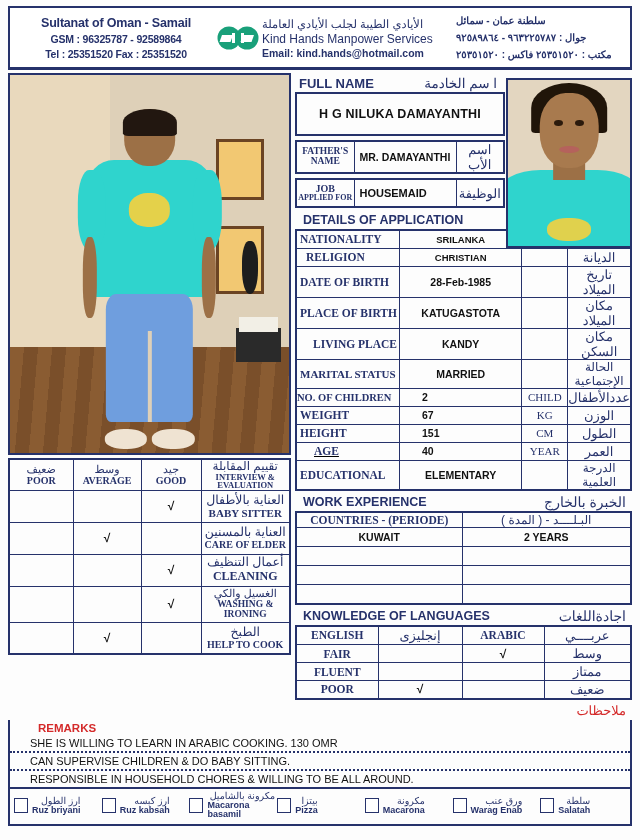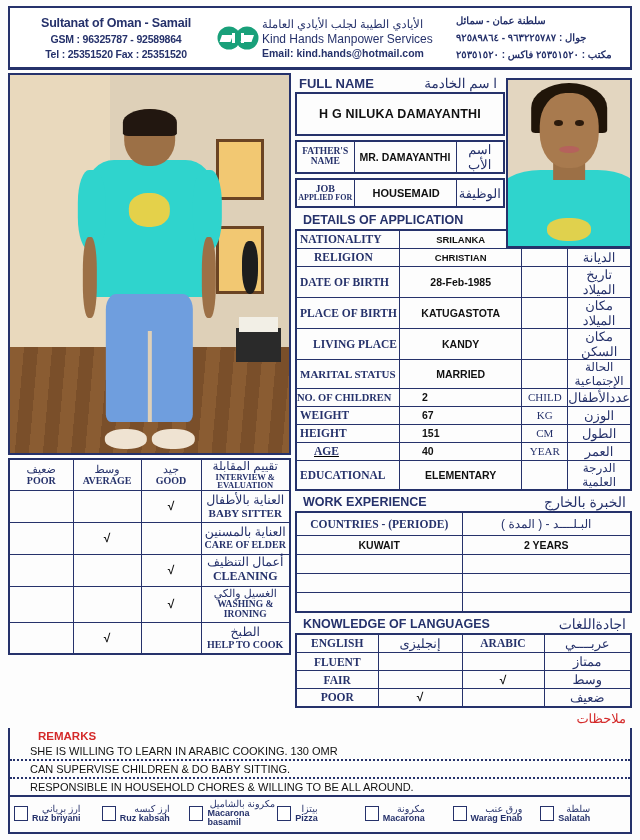--- a/index.html
+++ b/index.html
@@ -306,21 +306,21 @@
         </tbody>
           </table>
 
         <table style="margin-top:4px;border:2px solid #26326b;">
           <tbody>
               <tr>
             <td style="width:58px;height:28px;">
               <div class="lbl-en" style="font-size:10px;line-height:1.1;">JOB</div>
               <div class="lbl-en" style="font-size:8px;line-height:1.1;">APPLIED FOR</div>
             </td>
-            <td style="padding-left:18px;">
+            <td style="padding-left:5px;">
               <div style="font-size:11px;font-weight:bold;color:#111;text-align:left;">HOUSEMAID</div>
             </td>
             <td style="width:48px;">
               <div class="lbl-ar">الوظيفة</div>
             </td>
           </tr>
         </tbody>
           </table>
       </div>
 
@@ -339,21 +339,21 @@
             <div class="val" style="font-size:9.5px;">SRILANKA</div>
               </td>
           <td style="width:48px;">
             <div class="unit"></div>
               </td>
           <td>
             <div class="lbl-ar">الجنسية</div>
               </td>
         </tr>
         <tr style="height:18px;">
-          <td style="padding-left:17px;">
+          <td style="padding-left:9px;">
             <div class="lbl-en" style="text-align:left;font-size:11.5px;">RELIGION</div>
               </td>
           <td>
             <div class="val" style="font-size:9.5px;">CHRISTIAN</div>
               </td>
           <td>
             <div class="unit"></div>
               </td>
           <td>
             <div class="lbl-ar">الديانة</div>
@@ -488,21 +488,21 @@
       </tbody>
         </table>
 
       <div class="sectionbar" style="margin-top:2px;">
         <span class="sect-hd">WORK EXPERIENCE</span>
         <span class="sect-hd-ar">الخبرة بالخارج</span>
       </div>
 
       <table style="border:2px solid #26326b;">
         <tbody>
-            <tr style="height:24px;">
+            <tr style="height:16px;">
           <td style="width:166px;">
             <div class="lbl-en" style="font-size:11.5px;">COUNTRIES - (PERIODE)</div>
               </td>
           <td>
             <div class="lbl-ar" style="font-size:12px;">البـلــــد   -   ( المدة )</div>
               </td>
         </tr>
         <tr style="height:19px;">
           <td class="val">KUWAIT</td>
           <td class="val">2 YEARS</td>
@@ -538,36 +538,36 @@
               </td>
           <td style="width:82px;">
             <div class="lbl-en" style="font-size:11.5px;">ARABIC</div>
               </td>
           <td>
             <div class="lbl-ar">عربــــي</div>
               </td>
         </tr>
         <tr style="height:18px;">
           <td>
+            <div class="lbl-en" style="font-size:11.5px;">FAIR</div>
+              </td>
+          <td class="chk"></td>
+          <td class="chk">√</td>
+          <td>
+            <div class="lbl-ar">وسط</div>
+              </td>
+        </tr>
+        <tr style="height:18px;">
+          <td>
             <div class="lbl-en" style="font-size:11.5px;">FLUENT</div>
               </td>
           <td class="chk"></td>
           <td class="chk"></td>
           <td>
             <div class="lbl-ar">ممتاز</div>
-              </td>
-        </tr>
-        <tr style="height:18px;">
-          <td>
-            <div class="lbl-en" style="font-size:11.5px;">FAIR</div>
-              </td>
-          <td class="chk"></td>
-          <td class="chk">√</td>
-          <td>
-            <div class="lbl-ar">وسط</div>
               </td>
         </tr>
         <tr style="height:18px;">
           <td>
             <div class="lbl-en" style="font-size:11.5px;">POOR</div>
               </td>
           <td class="chk">√</td>
           <td class="chk"></td>
           <td>
             <div class="lbl-ar">ضعيف</div>
@@ -586,21 +586,21 @@
     <div id="remarks-title">REMARKS</div>
     <div class="remark-line">SHE IS WILLING TO LEARN IN ARABIC COOKING. 130 OMR</div>
     <div class="remark-line">CAN SUPERVISE CHILDREN &amp; DO BABY SITTING.</div>
     <div class="remark-line">RESPONSIBLE IN HOUSEHOLD CHORES &amp; WILLING TO BE ALL AROUND.</div>
   </div>
 
   <div id="food">
     <div class="food-cell">
       <span class="food-box"></span>
       <span class="food-txt">
-          <span class="food-ar">ارز برياني</span>
+          <span class="food-ar">ارز الطول</span>
       <span class="food-en">Ruz briyani</span>
         </span>
     </div>
     <div class="food-cell">
       <span class="food-box"></span>
       <span class="food-txt">
           <span class="food-ar">ارز كبسه</span>
       <span class="food-en">Ruz kabsah</span>
         </span>
     </div>

